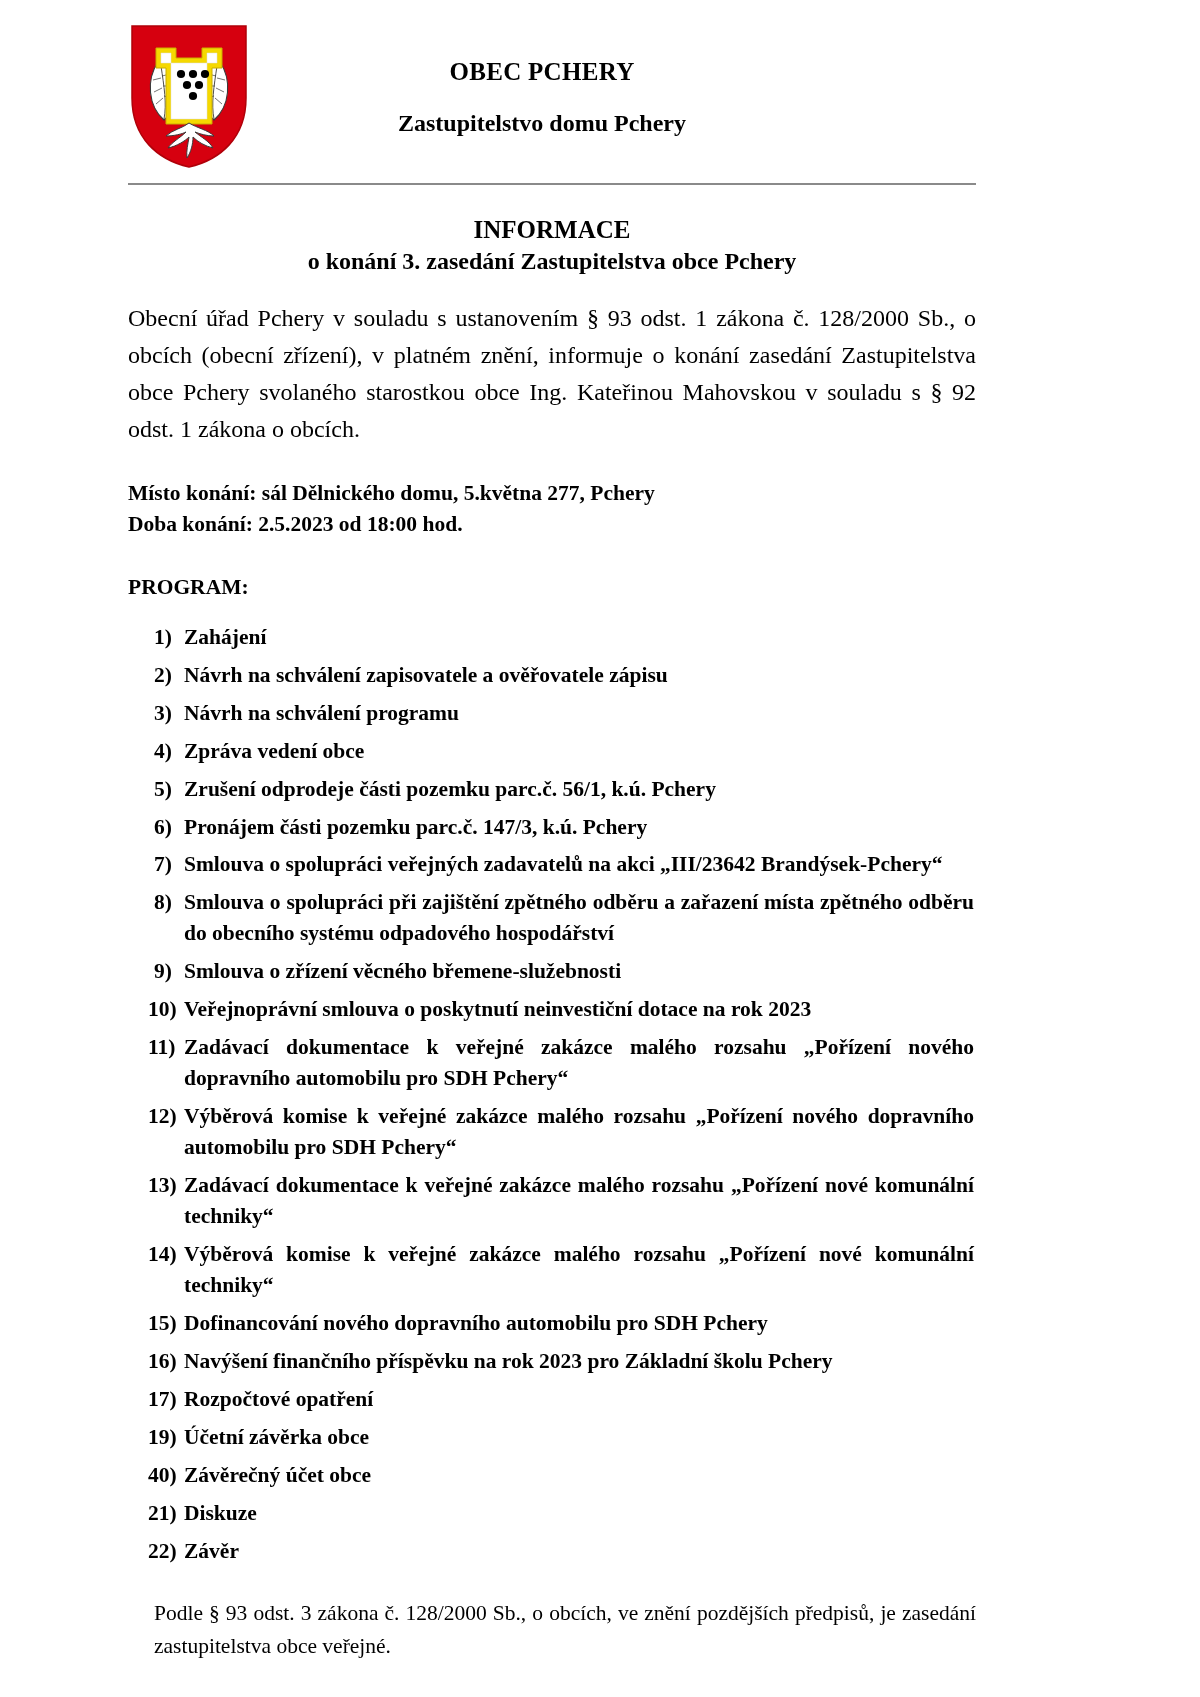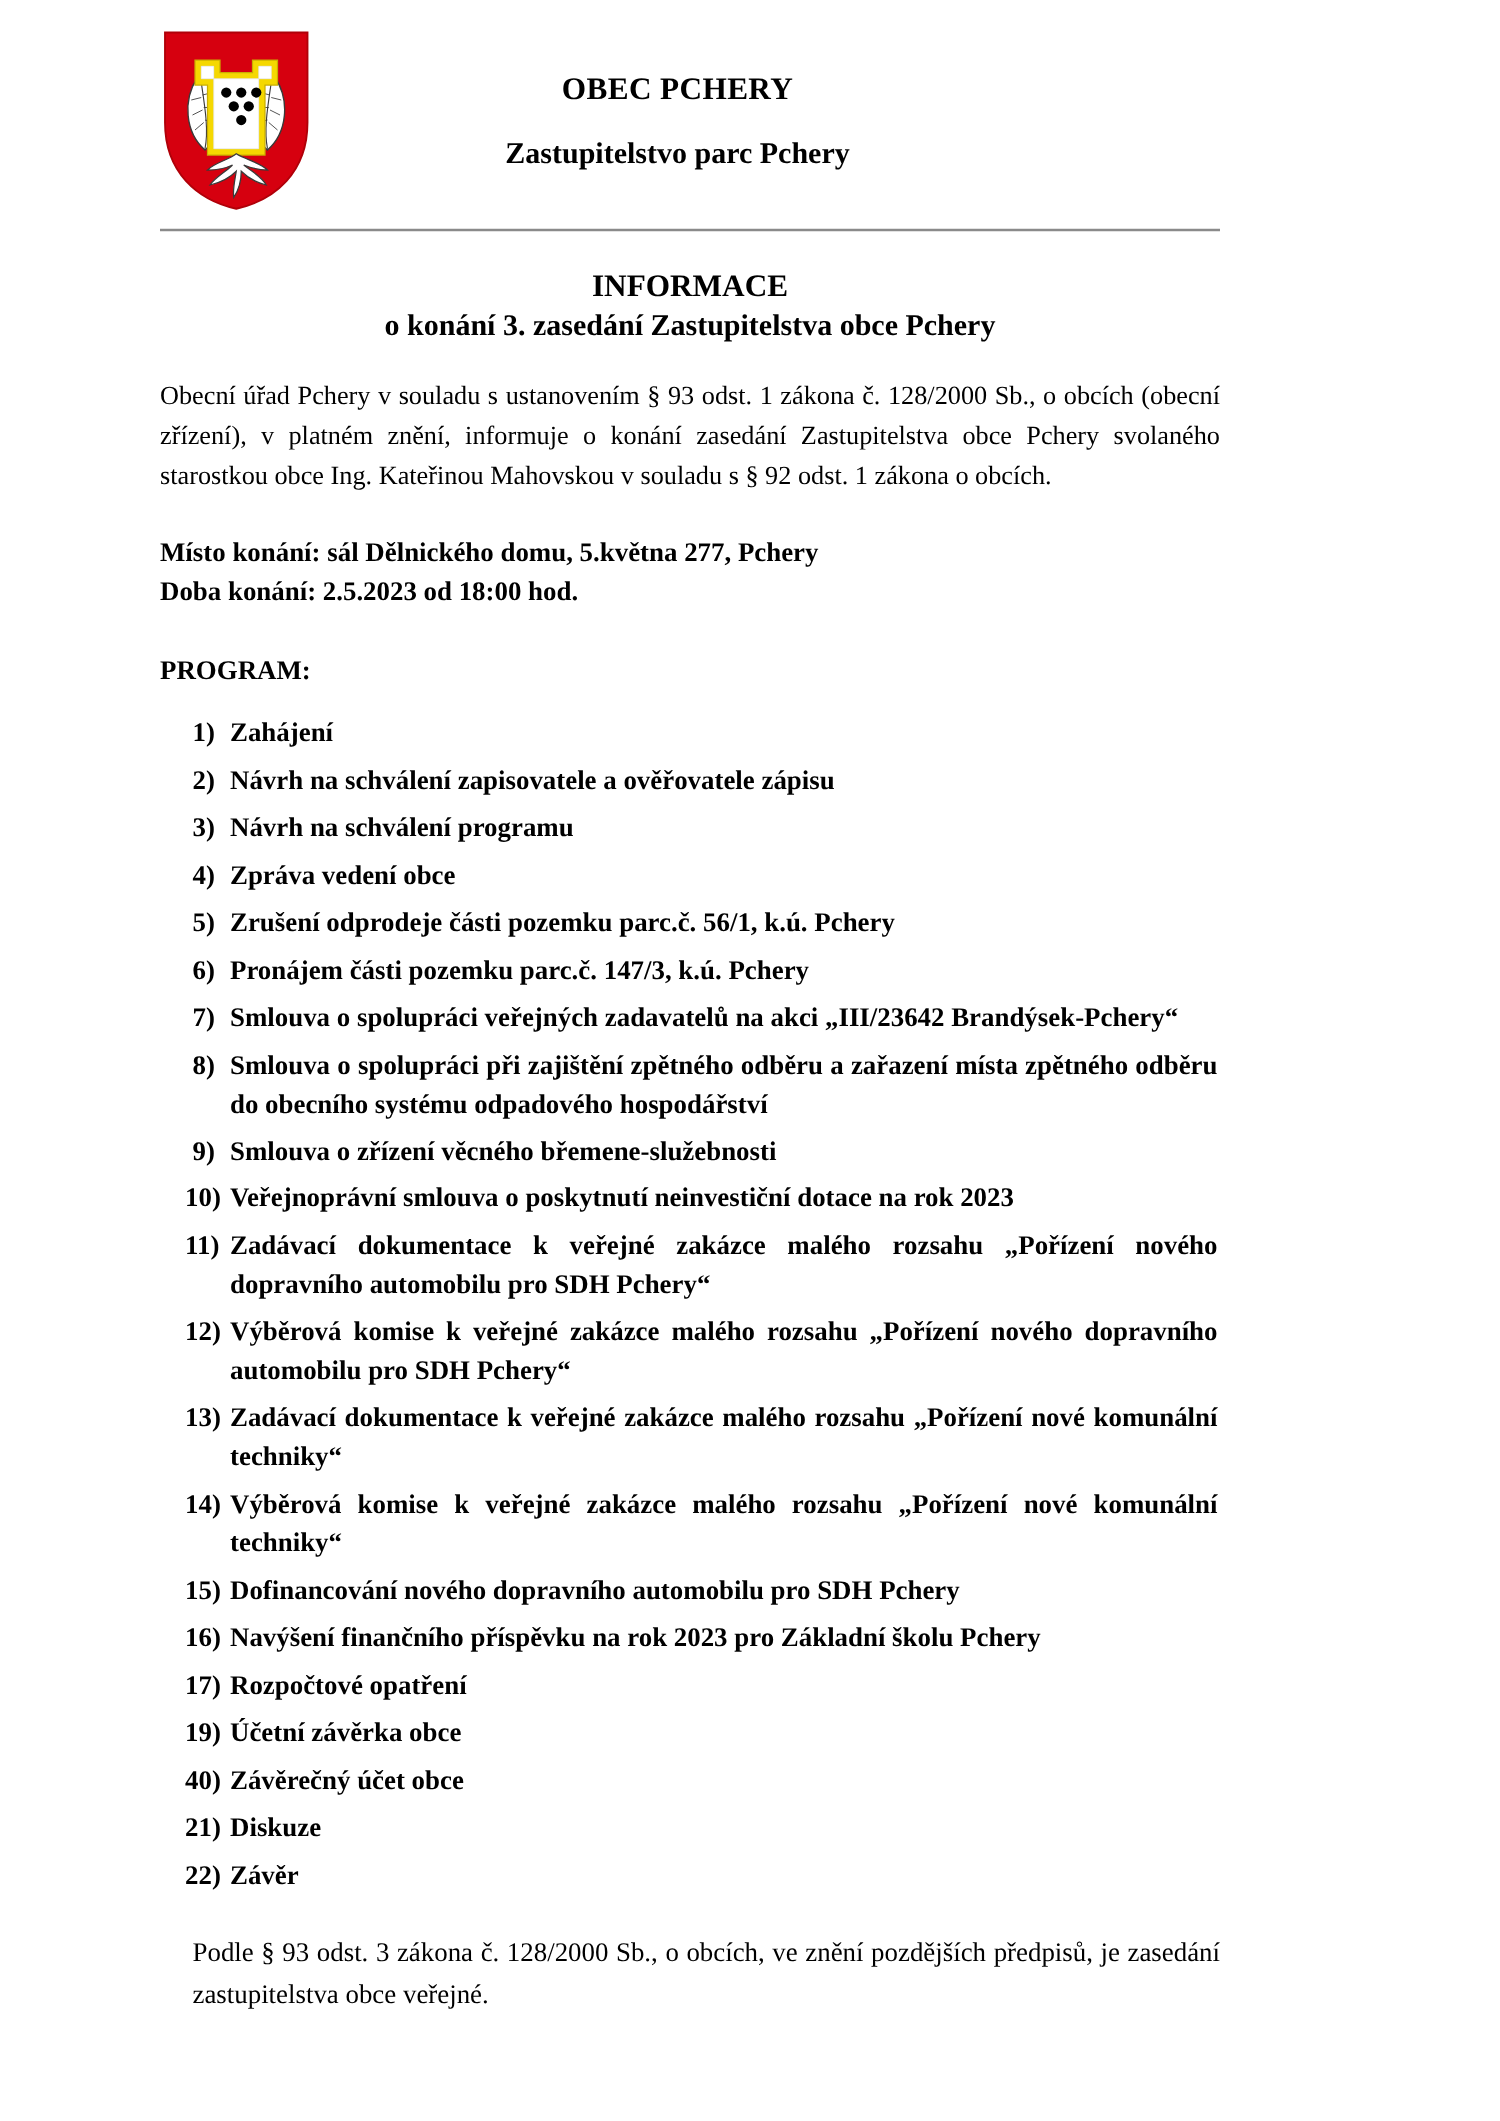--- a/index.html
+++ b/index.html
@@ -80,21 +80,21 @@
     font-size: 24px;
     font-weight: bold;
     margin-top: 1px;
     line-height: 1.22;
   }
 
   
   .intro {
     text-align: justify;
     text-justify: inter-word;
-    font-size: 21px;
+    font-size: 24px;
     line-height: 1.54;
     margin-top: 24px;
   }
 
   
   .meta {
     margin-top: 30px;
     font-size: 21.5px;
     font-weight: bold;
     line-height: 1.47;
@@ -185,21 +185,21 @@
 
           <path d="M61 101 C55 106 44 108 38 114 C46 114 54 112 58 110
                    C52 116 44 120 40 126 C49 124 57 119 61 115
                    C60 122 58 129 59 136 C63 130 65 122 65 115
                    C70 120 77 124 85 126 C81 119 73 115 67 110
                    C72 112 79 114 86 114 C80 108 69 106 61 101 Z" fill="#ffffff" stroke="#3a3a3a" stroke-width="1"></path>
         </svg>
       </div>
       <div class="header-titles">
         <div class="org-name">OBEC PCHERY</div>
-        <div class="org-sub">Zastupitelstvo parc Pchery</div>
+        <div class="org-sub">Zastupitelstvo domu Pchery</div>
       </div>
     </div>
     <div class="rule"></div>
 
     <div class="doc-title">INFORMACE</div>
     <div class="doc-subtitle">o konání 3. zasedání Zastupitelstva obce Pchery</div>
 
     <p class="intro">Obecní úřad Pchery v souladu s ustanovením § 93 odst. 1 zákona č. 128/2000 Sb., o obcích (obecní zřízení), v platném znění, informuje o konání zasedání Zastupitelstva obce Pchery svolaného starostkou obce Ing. Kateřinou Mahovskou v souladu s § 92 odst. 1 zákona o obcích.</p>
 
     <div class="meta">

